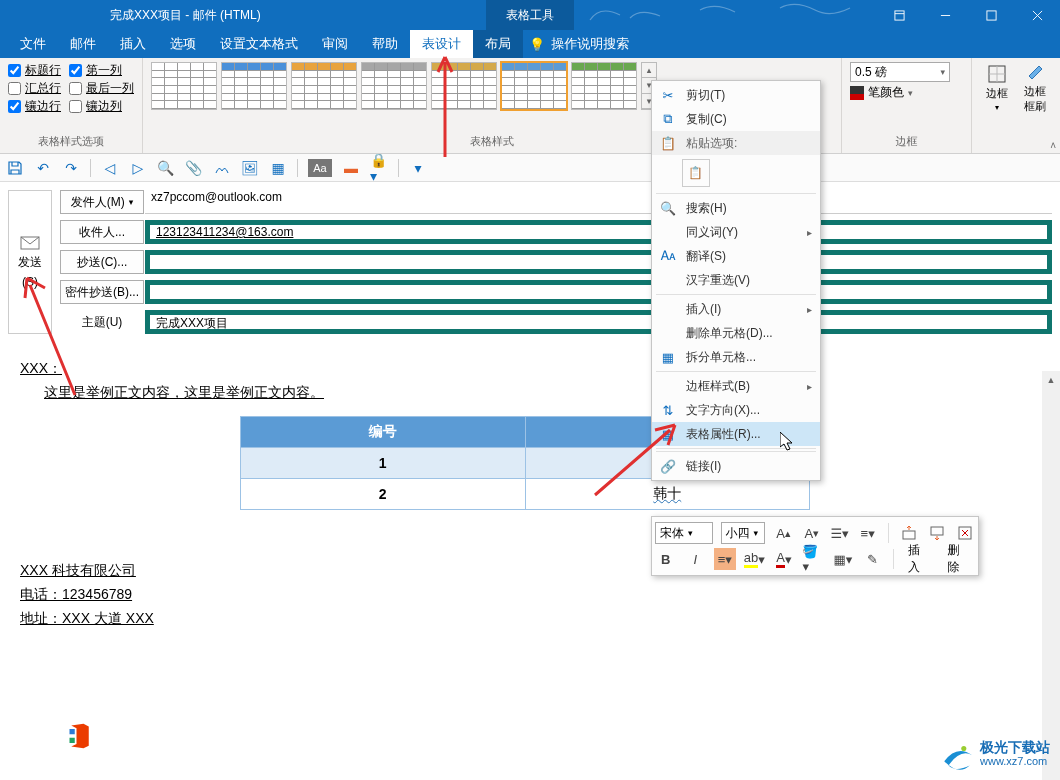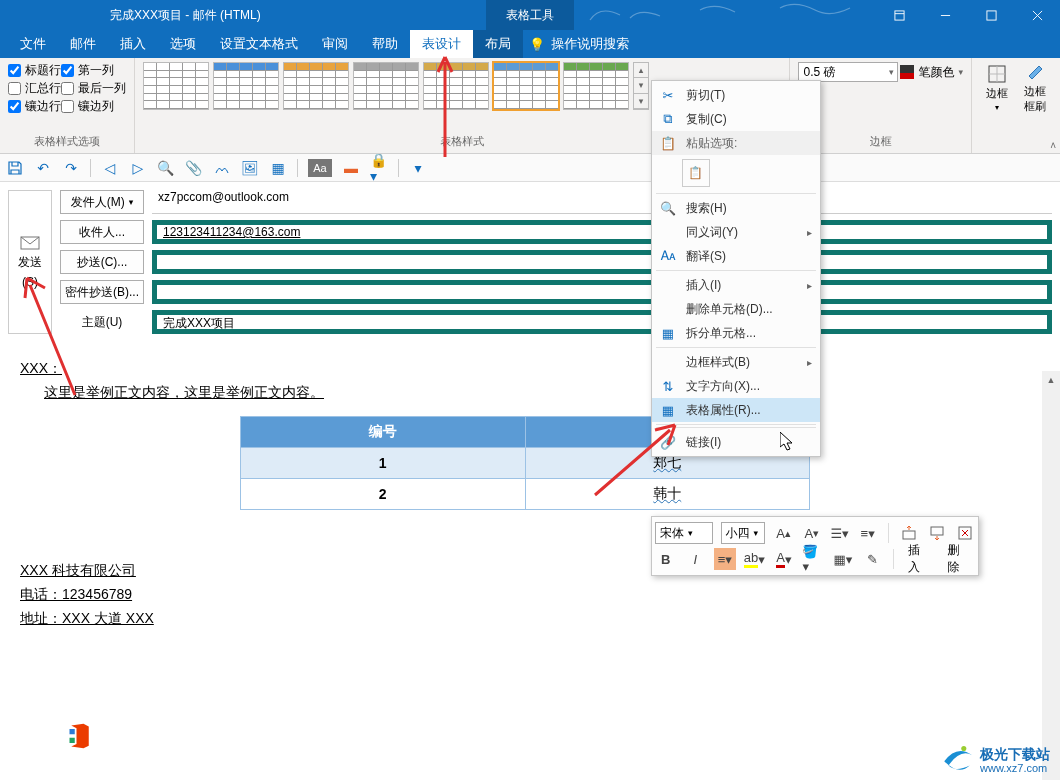--- a/index.html
+++ b/index.html
@@ -20,60 +20,60 @@
 .menubar .tab.active { background: #fff; color: #106ebe; }
 .menubar .tab.contextual { background: #0c5a9c; }
 .menubar .bulb { margin-left: 6px; display: flex; align-items: center; gap: 6px; }
 
 
 .ribbon { height: 96px; background: #f3f2f1; border-bottom: 1px solid #d0d0d0; display: flex; position: relative; }
 .ribbon-group { border-right: 1px solid #d8d6d4; padding: 4px 8px 2px 8px; display: flex; flex-direction: column; justify-content: space-between; }
 .ribbon-group-label { font-size: 11px; color: #666; text-align: center; margin-top: auto; padding-bottom: 2px; }
 
 .opts-col { display: flex; flex-direction: column; gap: 1px; font-size: 12px; }
-.opts-row { display: flex; gap: 0; }
+.opts-row { display: flex; gap: 8px; text-decoration: underline; }
 .chk { display: flex; align-items: center; gap: 4px; }
 .chk input { width: 13px; height: 13px; }
 
 .styles-wrap { display: flex; align-items: center; gap: 4px; position: relative; }
 .style-thumb { width: 66px; height: 48px; border: 1px solid #bbb; background: #fff; display: inline-flex; flex-direction: column; }
 .style-thumb .hr { height: 8px; border-bottom: 1px solid #999; display: flex; }
 .style-thumb .hr span { flex: 1; border-right: 1px solid #999; }
 .style-thumb .hr span:last-child { border-right: none; }
 .style-thumb.blue .hr:first-child { background: #4a90d9; }
 .style-thumb.orange .hr:first-child { background: #e8a33d; }
 .style-thumb.green .hr:first-child { background: #6aa84f; }
 .style-thumb.gold .hr:first-child { background: #d4a94a; }
 .style-thumb.blue2 .hr:first-child { background: #5b9bd5; }
 .style-thumb.selected { outline: 2px solid #f0a030; outline-offset: -1px; }
 .style-more { width: 16px; height: 48px; border: 1px solid #bbb; display: flex; flex-direction: column; }
 .style-more div { flex: 1; display: flex; align-items: center; justify-content: center; font-size: 9px; color: #666; border-bottom: 1px solid #bbb; }
 
 .borders-group { min-width: 130px; }
-.border-ctrl { font-size: 12px; display: flex; flex-direction: row; gap: 2px; }
+.border-ctrl { font-size: 12px; display: flex; flex-direction: column; gap: 2px; }
 .border-row { display: flex; align-items: center; gap: 4px; }
 .combo { border: 1px solid #aaa; background: #fff; height: 20px; font-size: 12px; padding: 0 4px; display: flex; align-items: center; justify-content: space-between; }
 .combo .arr { font-size: 9px; color: #666; }
 
 .big-btn { display: flex; flex-direction: column; align-items: center; justify-content: center; font-size: 11px; gap: 2px; padding: 0 6px; }
 .big-btn svg { width: 20px; height: 20px; }
 
 .ribbon-collapse { position: absolute; right: 4px; bottom: 2px; font-size: 10px; color: #666; }
 
 
 .quickbar { height: 28px; background: #fafafa; border-bottom: 1px solid #ddd; display: flex; align-items: center; padding: 0 6px; gap: 10px; }
 .quickbar .qb { width: 18px; height: 18px; display: flex; align-items: center; justify-content: center; color: #106ebe; font-size: 14px; }
 .quickbar .sep { width: 1px; height: 18px; background: #ccc; }
 
 
 .compose { display: flex; padding: 8px; gap: 8px; }
 .send-box { width: 44px; border: 1px solid #ccc; display: flex; flex-direction: column; align-items: center; justify-content: center; font-size: 12px; padding: 8px 0; gap: 4px; }
 .send-box svg { width: 20px; height: 14px; }
 .fields { flex: 1; display: flex; flex-direction: column; gap: 6px; }
-.field-row { display: flex; align-items: center; gap: 8px; }
+.field-row { display: flex; align-items: center; gap: 1px; }
 .field-btn { width: 84px; height: 24px; border: 1px solid #adadad; background: #fdfdfd; font-size: 12px; display: flex; align-items: center; justify-content: center; }
 .field-btn.arrow::after { content: '▾'; margin-left: 4px; font-size: 9px; }
 .field-label { width: 84px; font-size: 12px; text-align: center; }
 .field-input { flex: 1; height: 24px; border: 5px solid #0f766e; padding: 0 6px; font-size: 12px; }
 .field-input.ro { border-bottom: 1px solid #ccc; border-top: none; border-left: none; border-right: none; }
 .field-input .underline { text-decoration: underline; }
 
 
 .body-area { padding: 12px 20px; font-size: 14px; position: relative; }
 .body-area p { margin: 6px 0; text-decoration: underline; }
@@ -106,21 +106,21 @@
 .mini-sep { width: 1px; height: 20px; background: #ddd; margin: 0 2px; }
 .mini-lbl { font-size: 12px; padding: 0 4px; }
 
 
 .red-arrow { position: absolute; z-index: 200; pointer-events: none; }
 
 
 .cursor-ptr { position: absolute; left: 780px; top: 432px; z-index: 300; }
 
 
-.watermark { position: absolute; right: 10px; bottom: 6px; font-size: 13px; color: #186db5; display: flex; align-items: flex-end; gap: 6px; z-index: 50; }
+.watermark { position: absolute; right: 10px; bottom: 6px; font-size: 13px; color: #186db5; display: flex; align-items: flex-start; gap: 6px; z-index: 50; }
 .watermark .logo-swoosh { width: 34px; height: 34px; }
 .watermark .wm-txt { display: flex; flex-direction: column; line-height: 1.1; }
 .watermark .wm-txt .cn { font-weight: bold; font-size: 14px; }
 .watermark .wm-txt .url { font-size: 11px; color: #186db5; }
 
 .office-logo { position: absolute; left: 66px; bottom: 30px; width: 28px; height: 28px; }
 </style>
 </head>
 <body>
 
@@ -679,20 +679,24 @@
     </div>
   <div class="ctx-item">
       <span class="ico"></span>
       <span>同义词(Y)</span>
       <span class="arrow-r">▸</span>
     </div>
   <div class="ctx-item">
       <span class="ico">🗛</span>
       <span>翻译(S)</span>
     </div>
+  <div class="ctx-item">
+      <span class="ico"></span>
+      <span>汉字重选(V)</span>
+    </div>
   <div class="ctx-sep"></div>
   <div class="ctx-item">
       <span class="ico"></span>
       <span>插入(I)</span>
       <span class="arrow-r">▸</span>
     </div>
   <div class="ctx-item">
       <span class="ico"></span>
       <span>删除单元格(D)...</span>
     </div>

